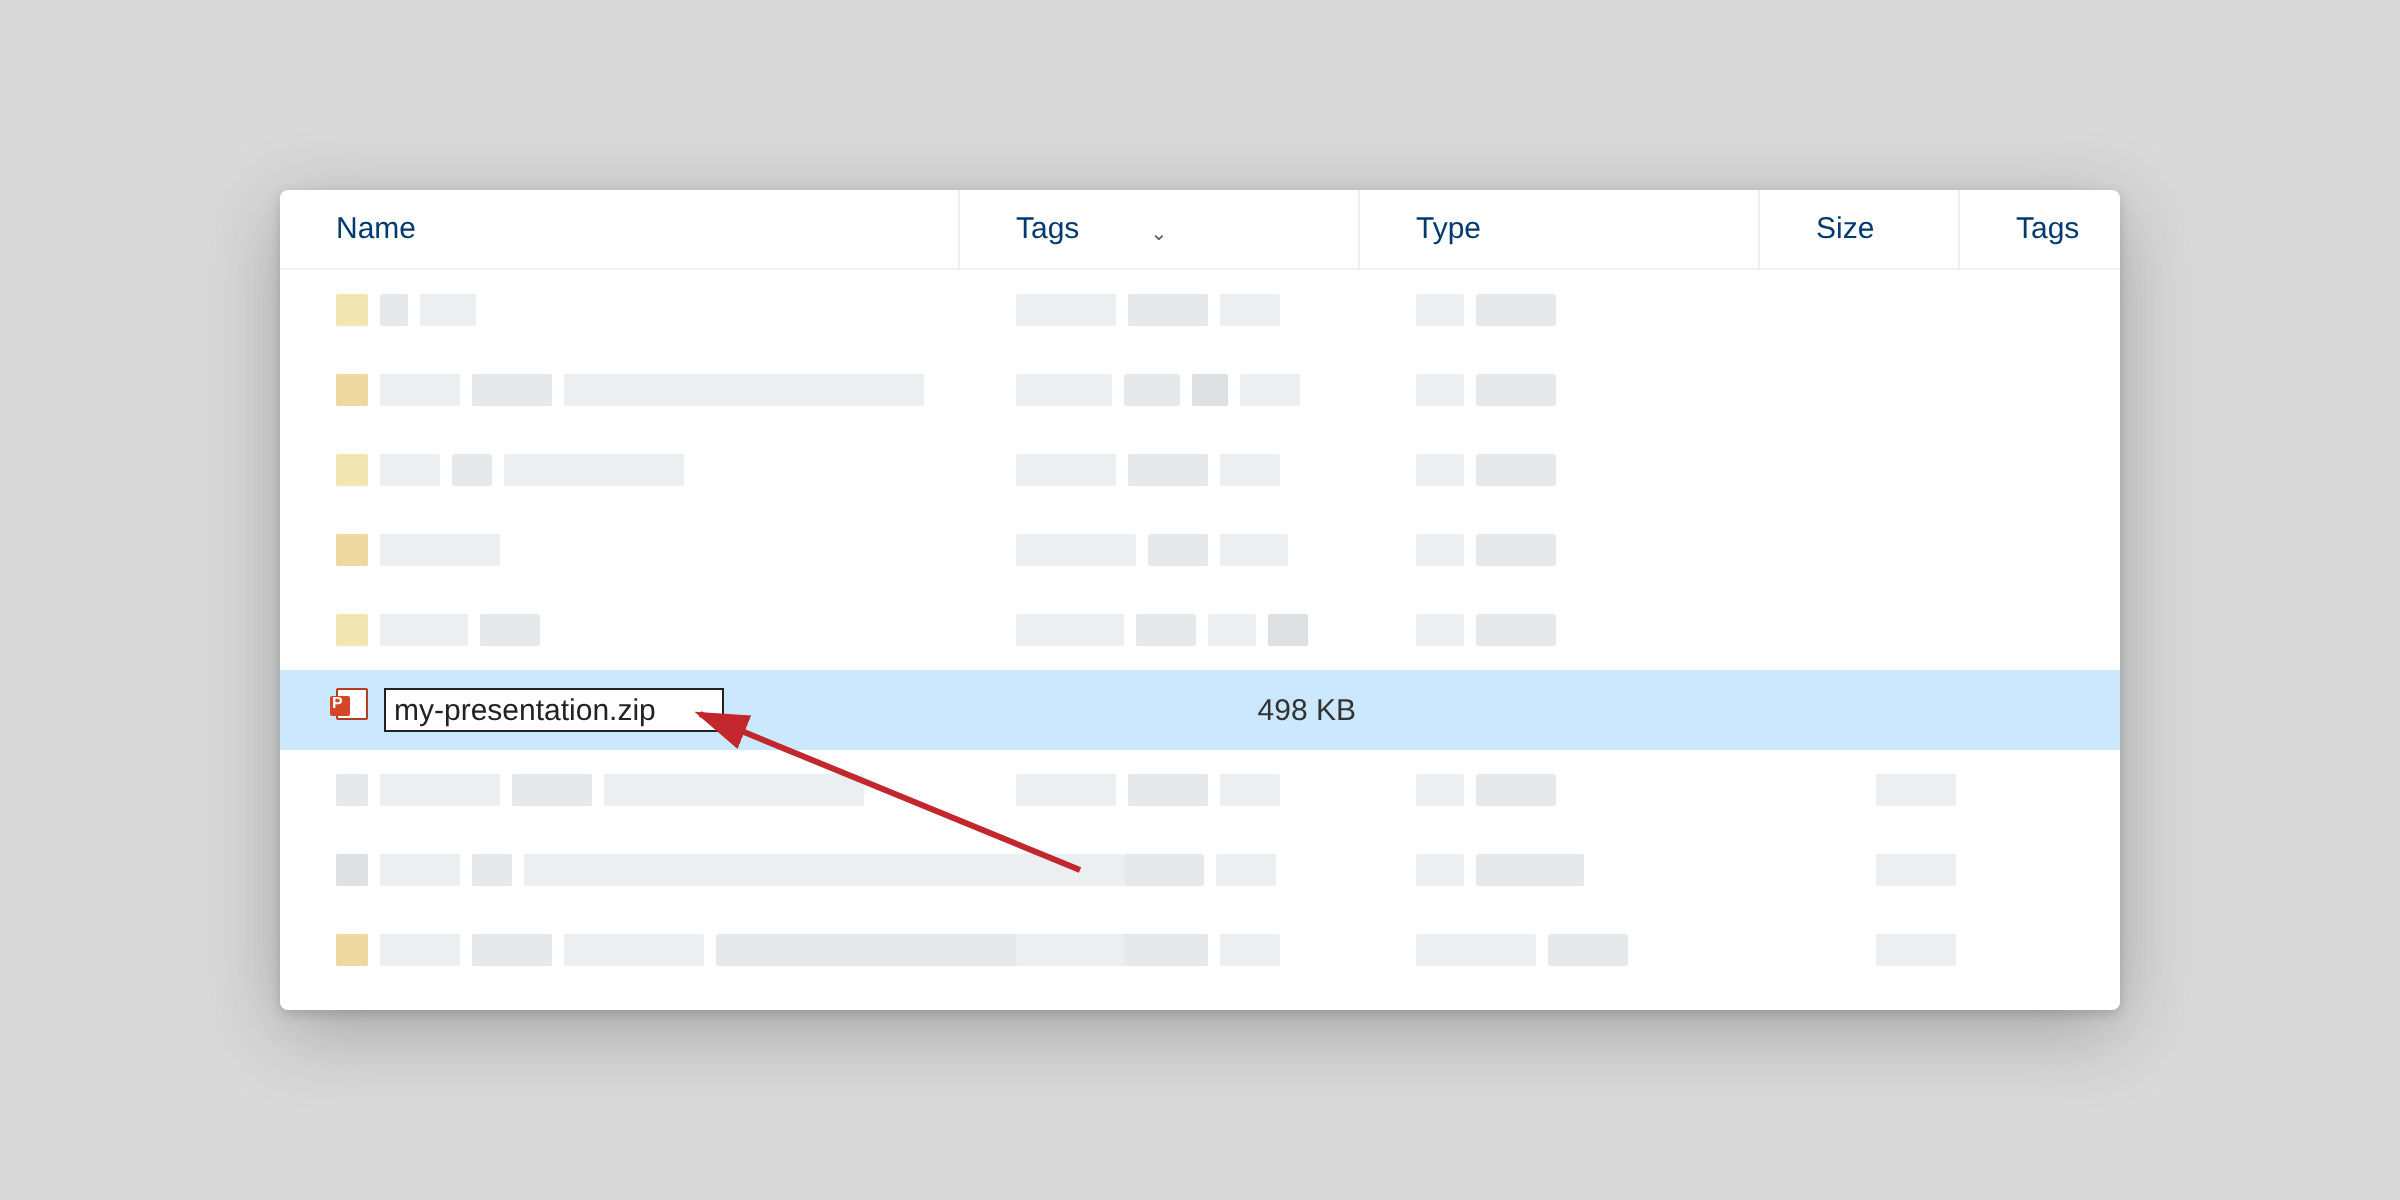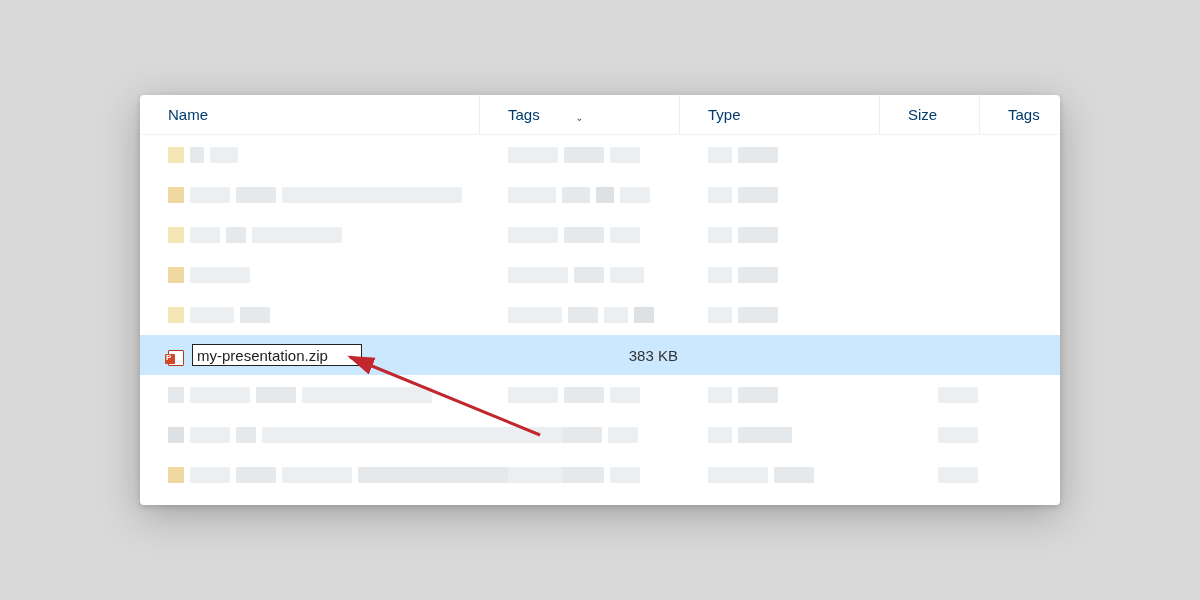--- a/index.html
+++ b/index.html
@@ -36,21 +36,21 @@
   .header .hcell:last-child { border-right: none; }
   .sort-ind {
     position: absolute; top: 3px; left: 50%; transform: translateX(-50%);
     font-size: 10px; color: #555;
   }
   .row {
     height: 40px; align-items: center;
     padding-left: 14px;
   }
   .row.selected { background: #cce8ff; }
-  .cell { padding: 0 10px 0 14px; display: flex; align-items: flex-end; color: #333; }
+  .cell { padding: 0 10px 0 14px; display: flex; align-items: flex-start; color: #333; }
   .cell.name { gap: 8px; }
   .cell.size { justify-content: flex-end; padding-right: 16px; }
   .skel { display: flex; gap: 6px; align-items: center; }
   .sk { height: 16px; background: #eceff1; border-radius: 1px; }
   .sk.a { background: #f2e6b5; }
   .sk.b { background: #efd9a0; }
   .sk.c { background: #e6e9ec; }
   .sk.d { background: #dde1e4; }
   .ppt-icon {
     width: 16px; height: 16px; flex: 0 0 16px;
@@ -213,21 +213,21 @@
       </div>
     <div class="cell size"></div>
       <div class="cell"></div>
   </div>
 
   <div class="cols row selected">
     <div class="cell name">
       <span class="ppt-icon"></span>
       <input class="rename-box" type="text" value="my-presentation.zip" style="">
     </div>
-    <div class="cell size">383 KB</div>
+    <div class="cell size">498 KB</div>
     <div class="cell"></div>
   </div>
 
   <div class="cols row">
     <div class="cell name">
         <div class="skel">
           <div class="sk c" style="width:16px"></div>
           <div class="sk" style="width:60px"></div>
           <div class="sk c" style="width:40px"></div>
           <div class="sk" style="width:130px"></div>

